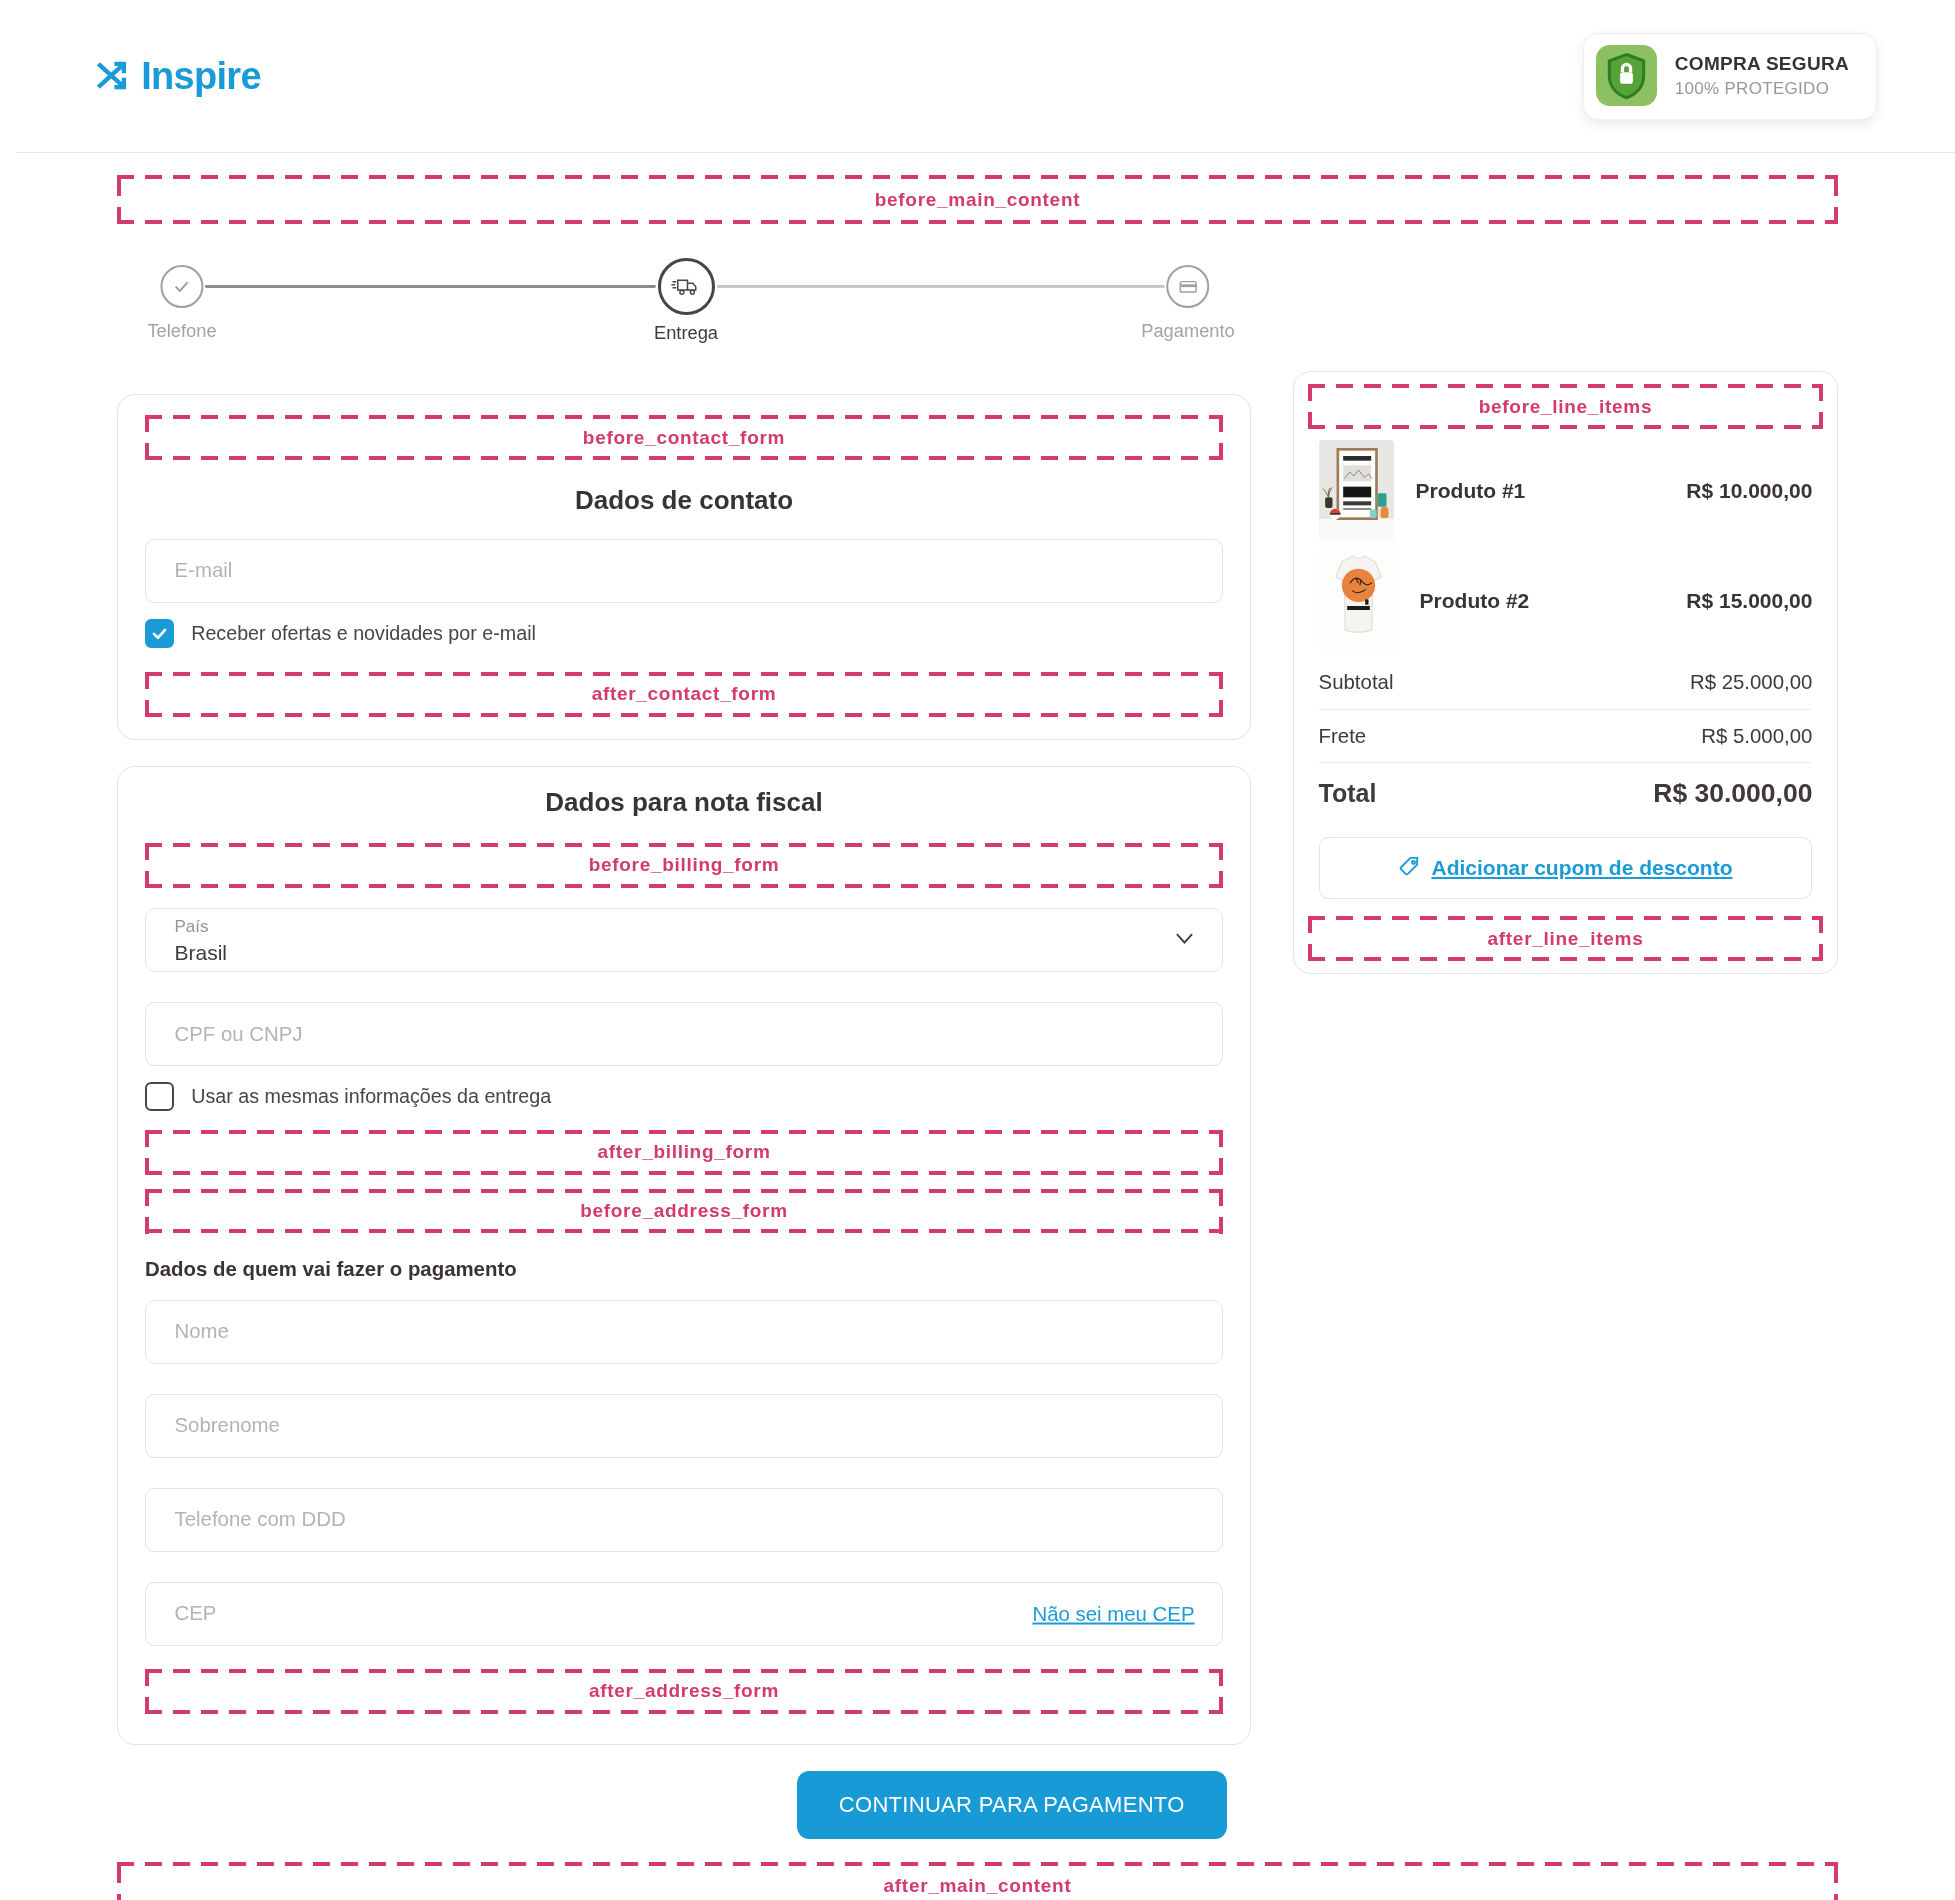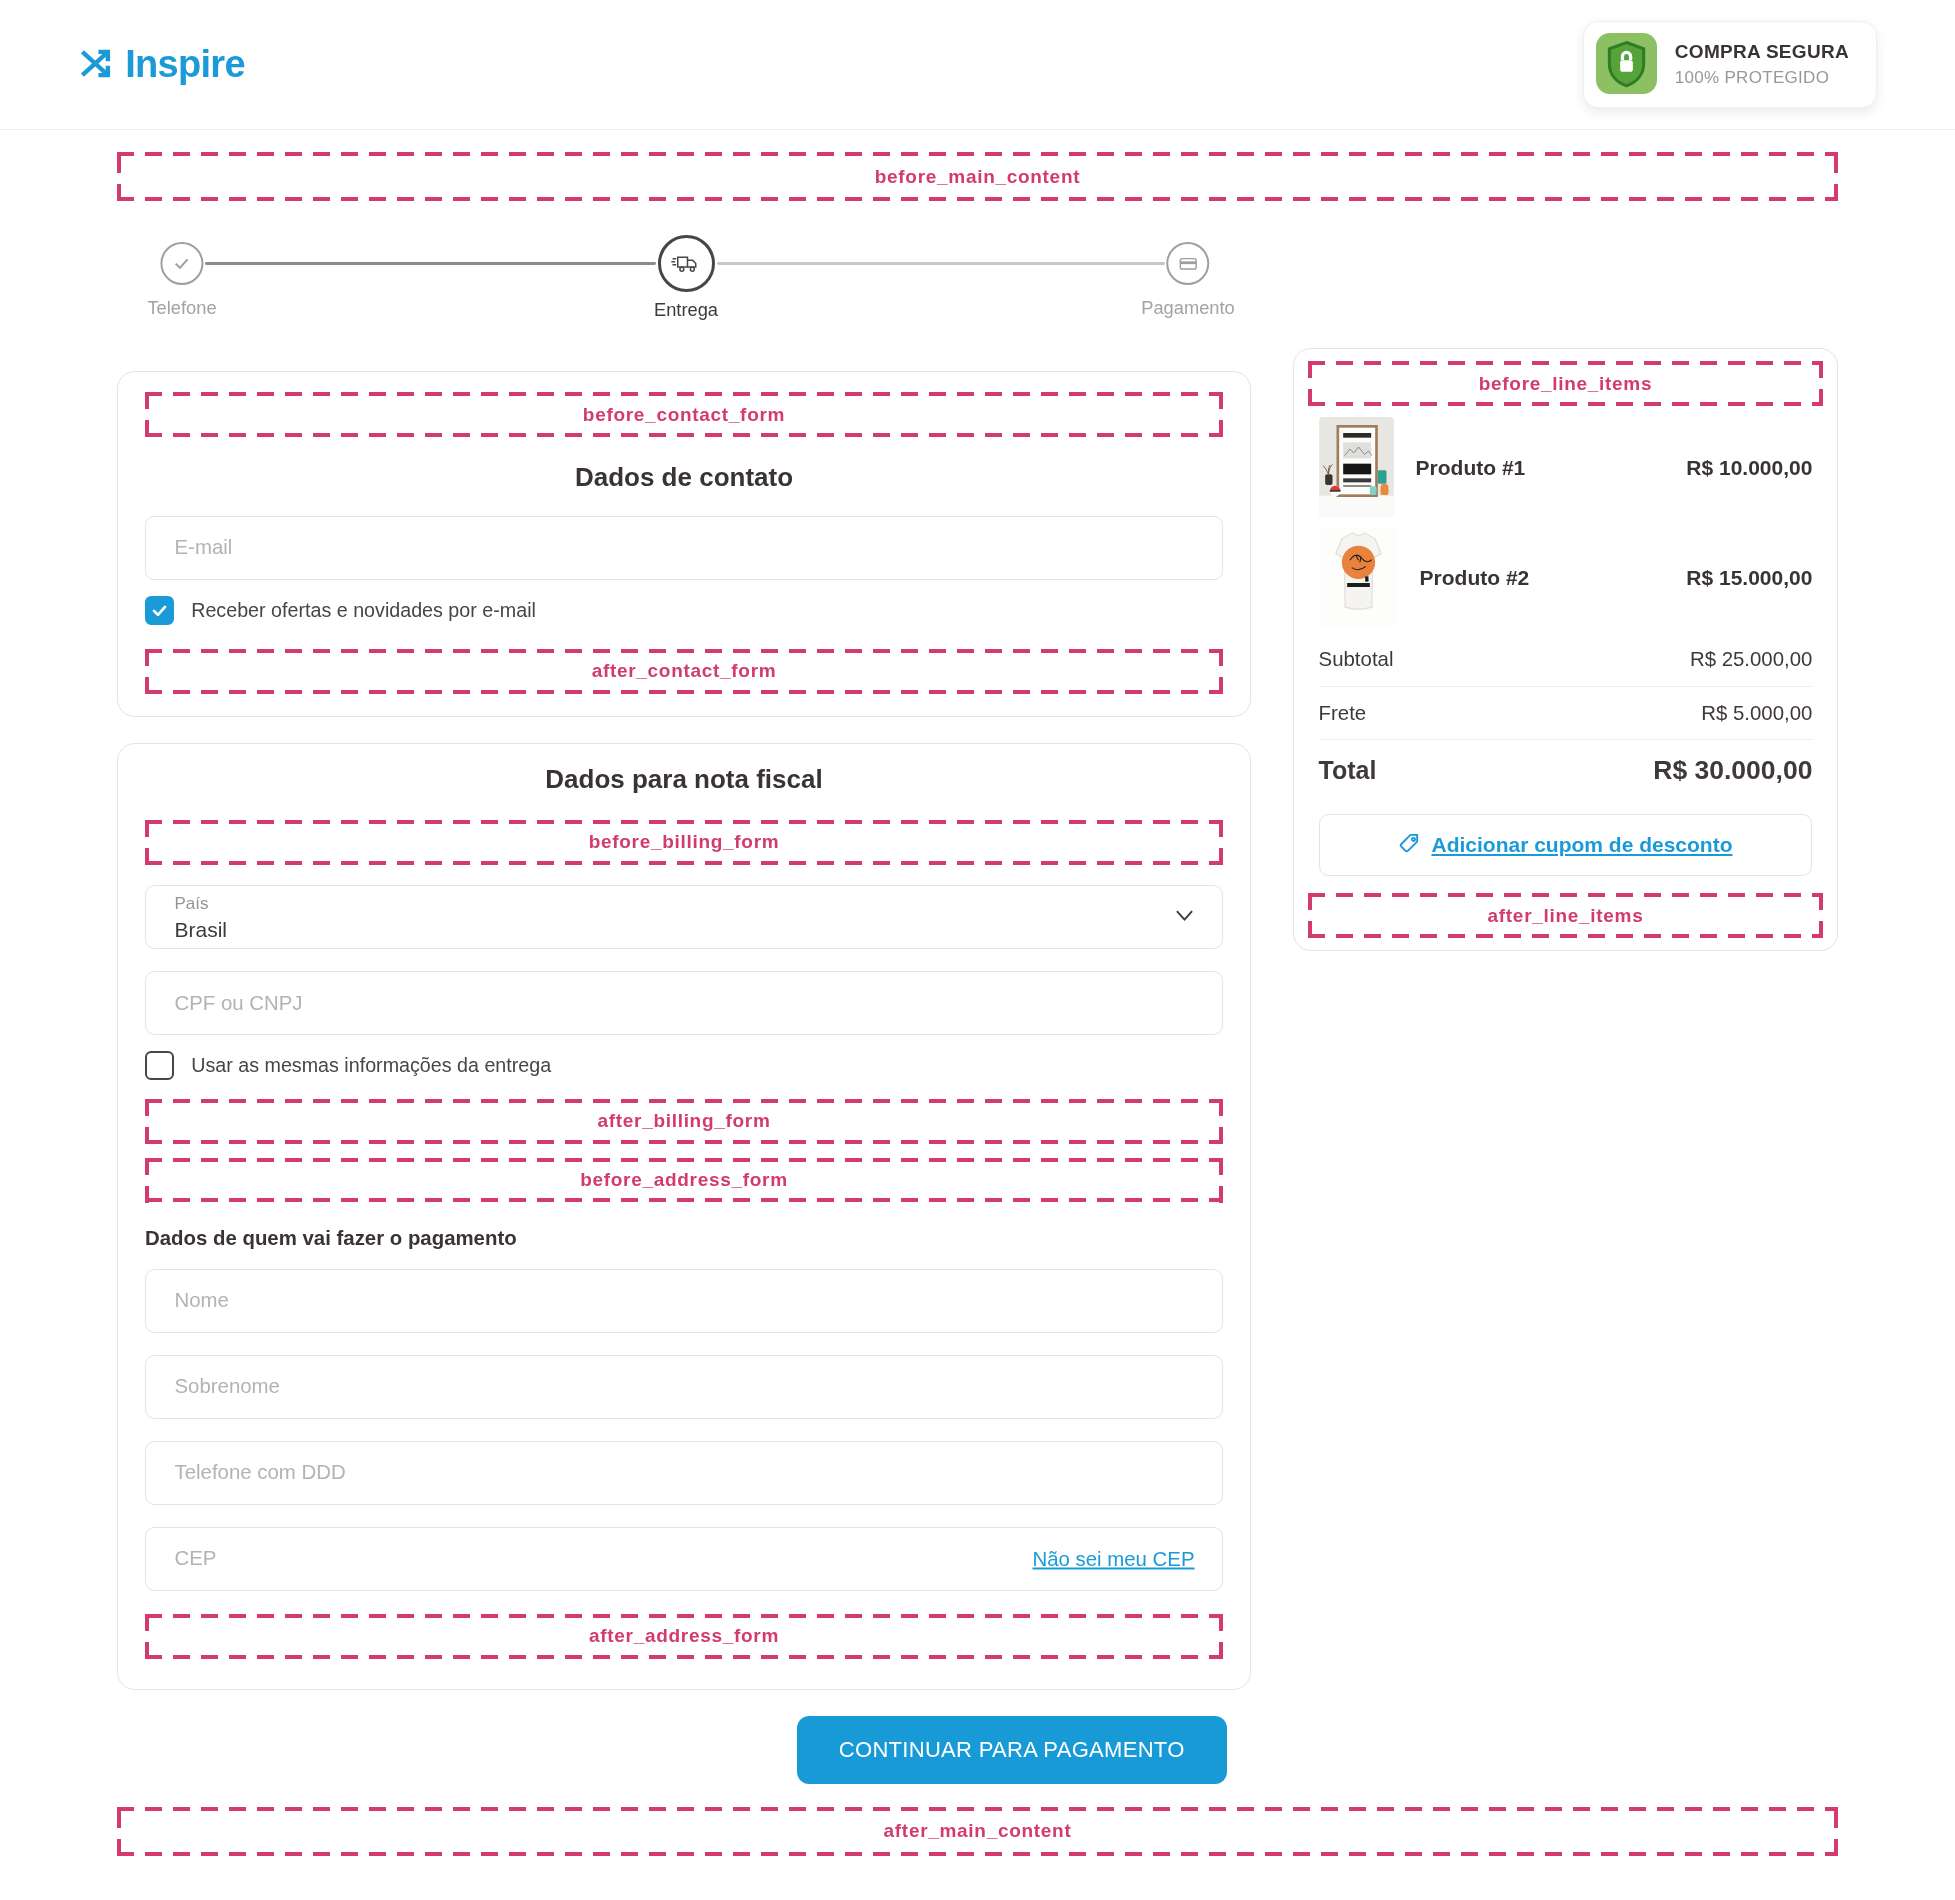--- a/index.html
+++ b/index.html
@@ -14,23 +14,23 @@
   }
   *{box-sizing:border-box;margin:0;padding:0;}
   html,body{background:#fff;}
   body{
     width:1955px;height:1901px;overflow:hidden;
     font-family:"Liberation Sans", sans-serif;
     color:var(--dark);
   }
   
   .header{
-    height:130px;padding:0 78px;
+    height:153px;padding:0 78px;
     display:flex;align-items:center;justify-content:space-between;
-    border-bottom:1.4px solid #eceaeb;background:#fff;
+    border-bottom:1.4px solid #eceaeb;background:#fff;margin-left:16px;
   }
   .brand{display:flex;align-items:center;gap:12.2px;}
   .brand-name{font-size:38px;font-weight:bold;color:var(--blue);letter-spacing:-0.7px;}
   .secure-badge{
     display:flex;align-items:center;gap:17.7px;
     background:#fff;border:0.7px solid #f0eeef;border-radius:15px;
     box-shadow:0 4.1px 12.2px rgba(0,0,0,.08);
     padding:11px 27px 11px 12.2px;
   }
   .secure-texts{display:flex;flex-direction:column;gap:4.1px;}
@@ -79,21 +79,21 @@
   }
   .card--billing{margin-top:26px;padding-bottom:30px;}
   .card-title{font-size:26px;font-weight:bold;text-align:center;color:#3a3336;}
   .sub-title{font-size:20.4px;font-weight:bold;color:#3a3336;}
   .field{
     position:relative;width:100%;height:64px;
     border:1.4px solid var(--border);border-radius:9.5px;background:#fff;
   }
   input.field{padding:0 28.5px;font-size:20.4px;color:var(--dark);font-family:"Liberation Sans",sans-serif;outline:none;}
   input.field::placeholder{color:var(--placeholder);}.mt36{margin-top:24.4px;}.mt34{margin-top:23px;}
-  .mt30{margin-top:20.4px;}.mt28{margin-top:19px;}.mt26{margin-top:22px;}
+  .mt30{margin-top:20.4px;}.mt28{margin-top:19px;}.mt26{margin-top:30px;}
   .mt24{margin-top:16.3px;}.mt20{margin-top:13.6px;}
   .select-field{padding:8.1px 28.5px 0;cursor:pointer;}
   .select-label{font-size:17px;color:#97有;color:#979295;}
   .select-value{font-size:21px;color:var(--dark);margin-top:4.1px;}
   .select-chevron{position:absolute;right:28.5px;top:23px;}
   .cep-wrap{position:relative;}
   .cep-link{
     position:absolute;right:28.5px;top:50%;transform:translateY(-50%);
     font-size:20.4px;color:var(--blue);text-decoration:underline;cursor:pointer;
   }

